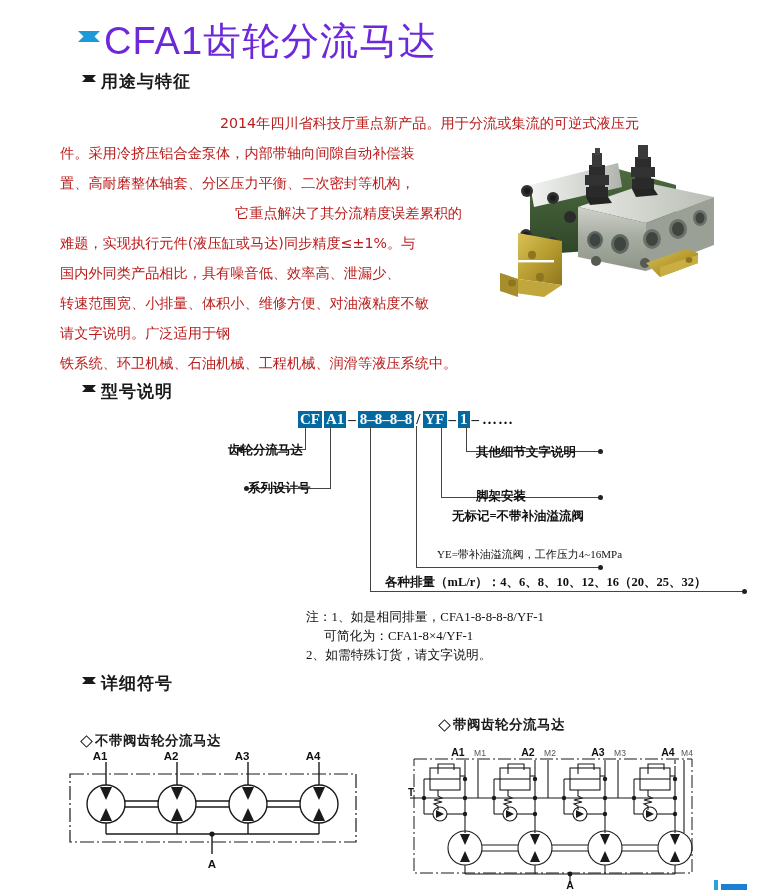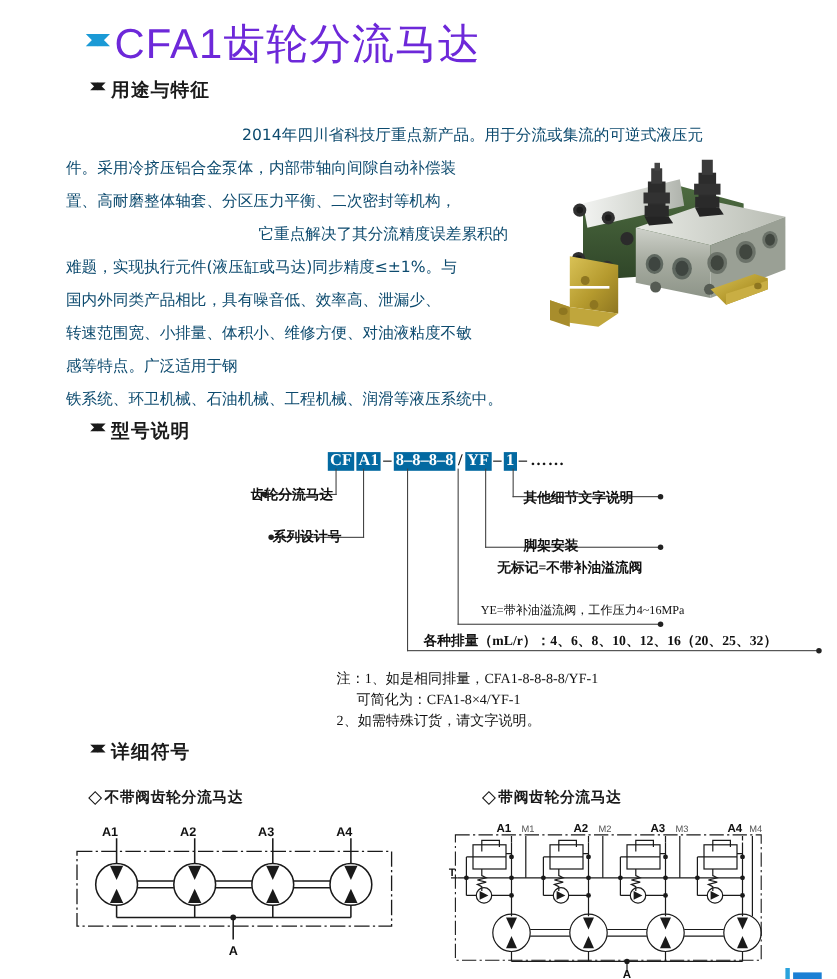--- a/index.html
+++ b/index.html
@@ -53,21 +53,21 @@
   .h3-row { position:absolute; display:flex; align-items:center; gap:4px; }
   .dia-hollow {
     width: 9px; height: 9px; border: 1.4px solid #1a1a1a;
     transform: rotate(45deg); position:relative; top:0px;
   }
   .h3-text { font-size: 13.5px; font-weight: 700; letter-spacing:0.5px; }
 
   
   .para {
     position:absolute; left:60px; top:108px; width: 660px;
-    font-size: 14.2px; line-height: 30px; color:#0c4a6e;
+    font-size: 14.2px; line-height: 30px; color:#b91c1c;
     font-family: "DejaVu Sans", "Liberation Sans", sans-serif;
   }
   .para .ln { display:block; white-space:pre; }
   .para .indent { padding-left: 160px; }
   .para .indent2 { padding-left: 175px; }
 
   
   .photo { position:absolute; left:500px; top:145px; width:250px; height:160px; }
 
   
@@ -122,21 +122,21 @@
 </div>
 
 <div class="para">
   <span class="ln indent">2014年四川省科技厅重点新产品。用于分流或集流的可逆式液压元</span>
   <span class="ln">件。采用冷挤压铝合金泵体，内部带轴向间隙自动补偿装</span>
   <span class="ln">置、高耐磨整体轴套、分区压力平衡、二次密封等机构，</span>
   <span class="ln indent2">它重点解决了其分流精度误差累积的</span>
   <span class="ln">难题，实现执行元件(液压缸或马达)同步精度≤±1%。与</span>
   <span class="ln">国内外同类产品相比，具有噪音低、效率高、泄漏少、</span>
   <span class="ln">转速范围宽、小排量、体积小、维修方便、对油液粘度不敏</span>
-  <span class="ln">感等特点。广泛适用于钢</span>
+  <span class="ln">请文字说明。广泛适用于钢</span>
   <span class="ln">铁系统、环卫机械、石油机械、工程机械、润滑等液压系统中。</span>
 </div>
 
 <div class="photo">
 <svg width="250" height="160" viewBox="0 0 250 160">
   <defs>
     <linearGradient id="gBody" x1="0" y1="0" x2="0" y2="1">
       <stop offset="0%" stop-color="#cfd2cb"></stop>
           <stop offset="45%" stop-color="#a8ada2"></stop>
       <stop offset="100%" stop-color="#8d9488"></stop>
@@ -286,21 +286,21 @@
   <div class="n3">注：1、如是相同排量，CFA1-8-8-8-8/YF-1</div>
   <div class="n2">可简化为：CFA1-8×4/YF-1</div>
   <div class="n3">2、如需特殊订货，请文字说明。</div>
 </div>
 
 <div class="h2-row" style="left:82px; top:672px;">
   <span class="dia-black"></span>
   <span class="h2-text">详细符号</span>
 </div>
 
-<div class="h3-row" style="left:82px; top:716px;justify-content:center;">
+<div class="h3-row" style="left:82px; top:732px;justify-content:center;">
   <span class="dia-hollow"></span>
   <span class="h3-text">不带阀齿轮分流马达</span>
 </div>
 
 <div class="h3-row" style="left:440px; top:716px;">
   <span class="dia-hollow"></span>
   <span class="h3-text">带阀齿轮分流马达</span>
 </div>
 
 <div class="sch" style="left:62px; top:752px;">

